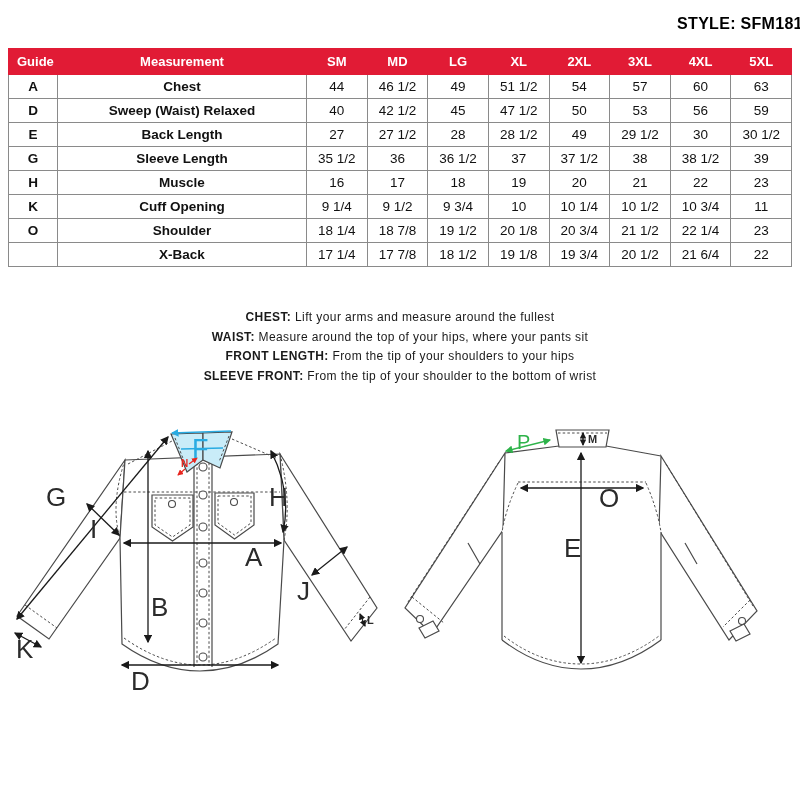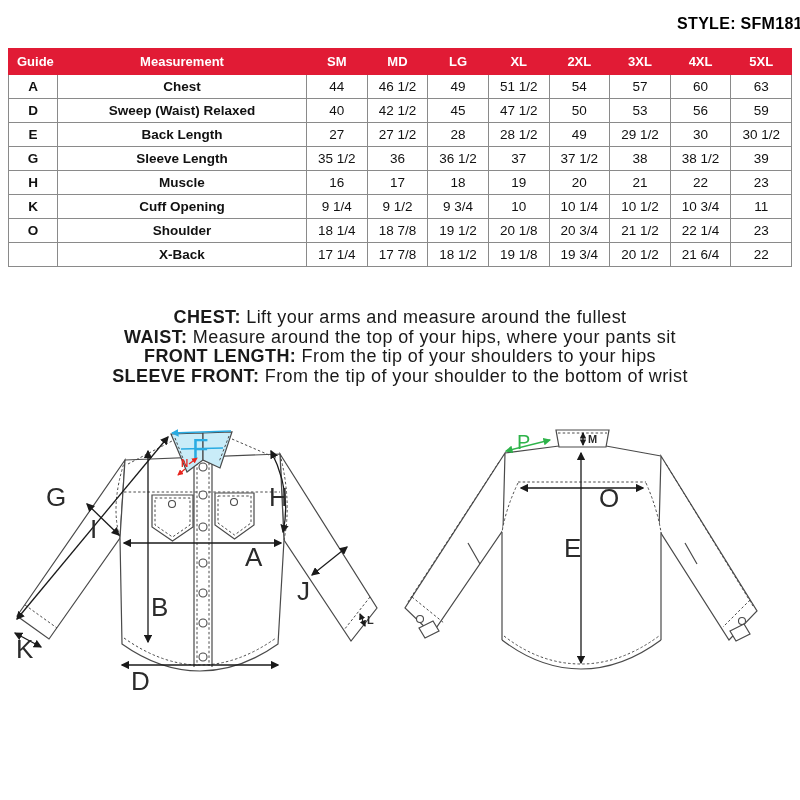--- a/index.html
+++ b/index.html
@@ -7,21 +7,21 @@
     --green:#2eb34a; --line:#4a4a4a; --ink:#1a1a1a; --grid:#8a8a8a;
   }
   html,body{margin:0;padding:0;background:#fff;}
   body{width:800px;height:800px;position:relative;font-family:"Liberation Sans",sans-serif;color:#000;overflow:hidden;}
   .title{position:absolute;top:15px;left:12px;width:100%;text-align:right;font-size:16px;font-weight:bold;letter-spacing:.3px;}
   table.size{position:absolute;top:48px;left:8px;width:784px;border-collapse:collapse;table-layout:fixed;}
   table.size th{background:var(--red);color:#fff;font-size:13px;font-weight:bold;padding:5px 8px;border:1px solid var(--red);border-left:1px solid #fff;text-align:center;}
   table.size th:first-child{border-left:1px solid var(--red);}
   table.size td{border:1px solid var(--grid);text-align:center;font-size:13.5px;padding:0;height:23px;color:#111;background:#fff;}
   td.bold{font-weight:bold;}
-  .instructions{position:absolute;top:308px;left:0;width:100%;text-align:center;font-size:18px;line-height:19.5px;letter-spacing:.4px;color:var(--ink);}
+  .instructions{position:absolute;top:308px;left:0;width:100%;text-align:center;font-size:12px;line-height:19.5px;letter-spacing:.4px;color:var(--ink);}
   .instructions b{letter-spacing:.4px;}
   svg.diagram{position:absolute;top:420px;left:0;}
   .g-line{stroke:var(--line);stroke-width:1.2;fill:none;}
   .g-fill{stroke:var(--line);stroke-width:1.2;fill:#fff;}
   .g-dash{stroke:var(--line);stroke-width:1;fill:none;stroke-dasharray:2.5 2.2;}
   .g-btn{stroke:var(--line);stroke-width:1.1;fill:#fff;}
   .arrow{stroke:var(--ink);stroke-width:1.3;fill:none;}
   .arrow-c{stroke:var(--cyan);stroke-width:1.4;fill:none;}
   .arrow-r{stroke:var(--nred);stroke-width:1.2;fill:none;}
   .arrow-g{stroke:var(--green);stroke-width:1.4;fill:none;}

